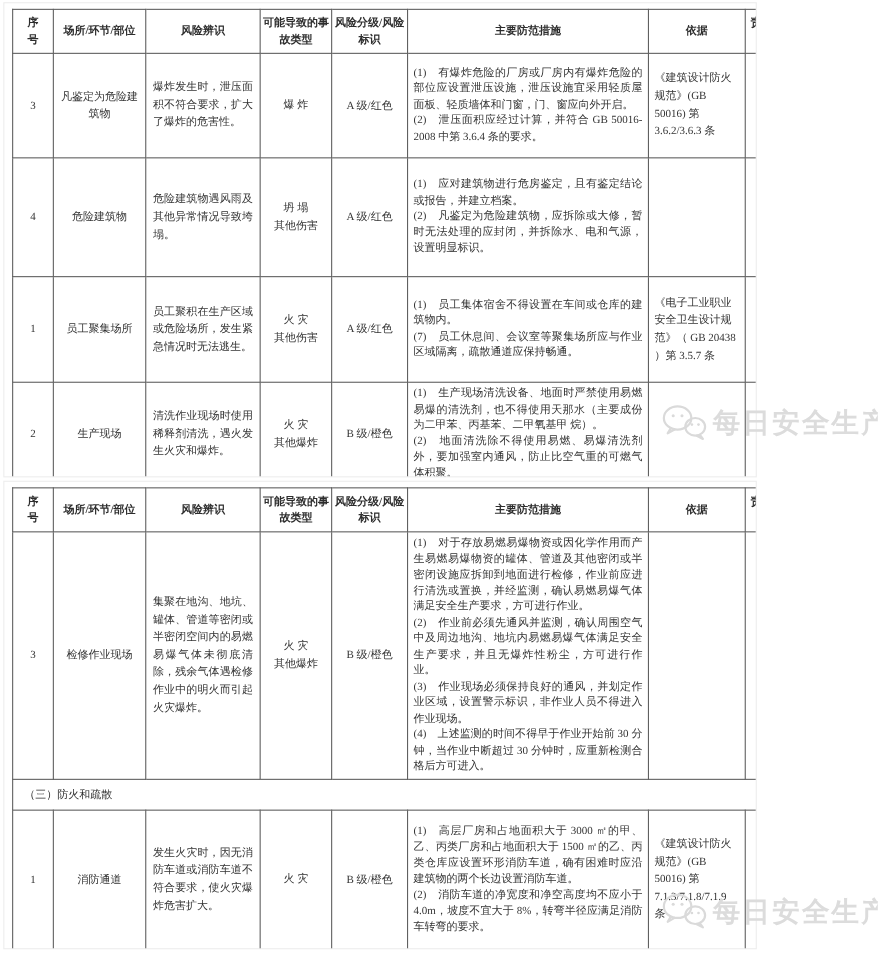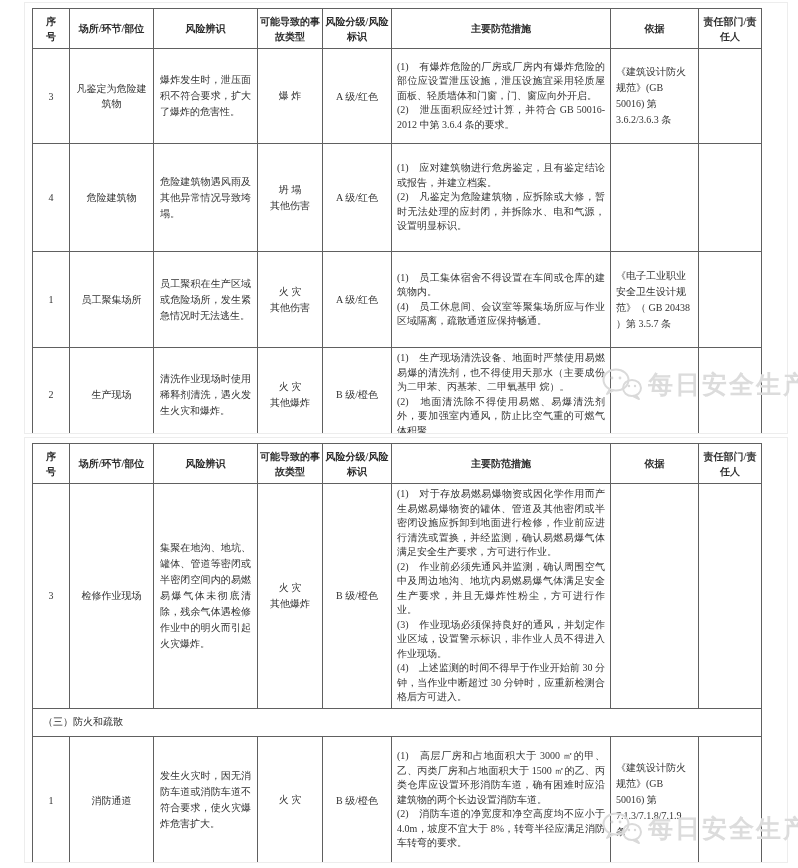--- a/index.html
+++ b/index.html
@@ -4,21 +4,21 @@
 <style>
   * { box-sizing: border-box; }
   html,body { margin:0; padding:0; }
   body {
     width:798px; height:868px; overflow:hidden; position:relative;
     background:#ffffff;
     font-family:"Liberation Serif","DejaVu Serif",serif;
     color:#333;
   }
   .table-block {
-    position:absolute; left:24px; width:764px;
+    position:absolute; left:3px; width:685px;
     border:1px solid #ededed; background:#fff; overflow:hidden;
   }
   #block-1 { top:2px;  height:432px; }
   #block-2 { top:437px; height:426px; }
 
   table.risk-table {
     border-collapse:collapse; table-layout:fixed; width:729px;
     margin:5px 0 0 7px;
     font-size:10px; color:#333;
   }
@@ -83,21 +83,21 @@
         <tr style="height: 90px;">
           <td class="c-center">3</td>
           <td class="c-center">凡鉴定为危险建筑物</td>
           <td class="c-risk">爆炸发生时，泄压面积不符合要求，扩大了爆炸的危害性。</td>
           <td class="c-center c-acc">
             <div>爆 炸</div>
           </td>
           <td class="c-center">A 级/红色</td>
           <td class="c-meas">
             <p>(1)　有爆炸危险的厂房或厂房内有爆炸危险的部位应设置泄压设施，泄压设施宜采用轻质屋面板、轻质墙体和门窗，门、窗应向外开启。</p>
-            <p>(2)　泄压面积应经过计算，并符合 GB 50016-2012 中第 3.6.4 条的要求。</p>
+            <p>(2)　泄压面积应经过计算，并符合 GB 50016-2008 中第 3.6.4 条的要求。</p>
           </td>
           <td class="c-basis">《建筑设计防火规范》(GB 50016) 第 3.6.2/3.6.3 条</td>
           <td class="c-center"></td>
         </tr>
         <tr style="height: 108px;">
           <td class="c-center">4</td>
           <td class="c-center">危险建筑物</td>
           <td class="c-risk">危险建筑物遇风雨及其他异常情况导致垮塌。</td>
           <td class="c-center c-acc">
             <div>坍 塌</div>
@@ -115,21 +115,21 @@
           <td class="c-center">1</td>
           <td class="c-center">员工聚集场所</td>
           <td class="c-risk">员工聚积在生产区域或危险场所，发生紧急情况时无法逃生。</td>
           <td class="c-center c-acc">
             <div>火 灾</div>
             <div>其他伤害</div>
           </td>
           <td class="c-center">A 级/红色</td>
           <td class="c-meas">
             <p>(1)　员工集体宿舍不得设置在车间或仓库的建筑物内。</p>
-            <p>(4)　员工休息间、会议室等聚集场所应与作业区域隔离，疏散通道应保持畅通。</p>
+            <p>(7)　员工休息间、会议室等聚集场所应与作业区域隔离，疏散通道应保持畅通。</p>
           </td>
           <td class="c-basis">《电子工业职业安全卫生设计规范》（ GB 20438 ）第 3.5.7 条</td>
           <td class="c-center"></td>
         </tr>
         <tr style="height: 65px;">
           <td class="c-center">2</td>
           <td class="c-center">生产现场</td>
           <td class="c-risk">清洗作业现场时使用稀释剂清洗，遇火发生火灾和爆炸。</td>
           <td class="c-center c-acc">
             <div>火 灾</div>

